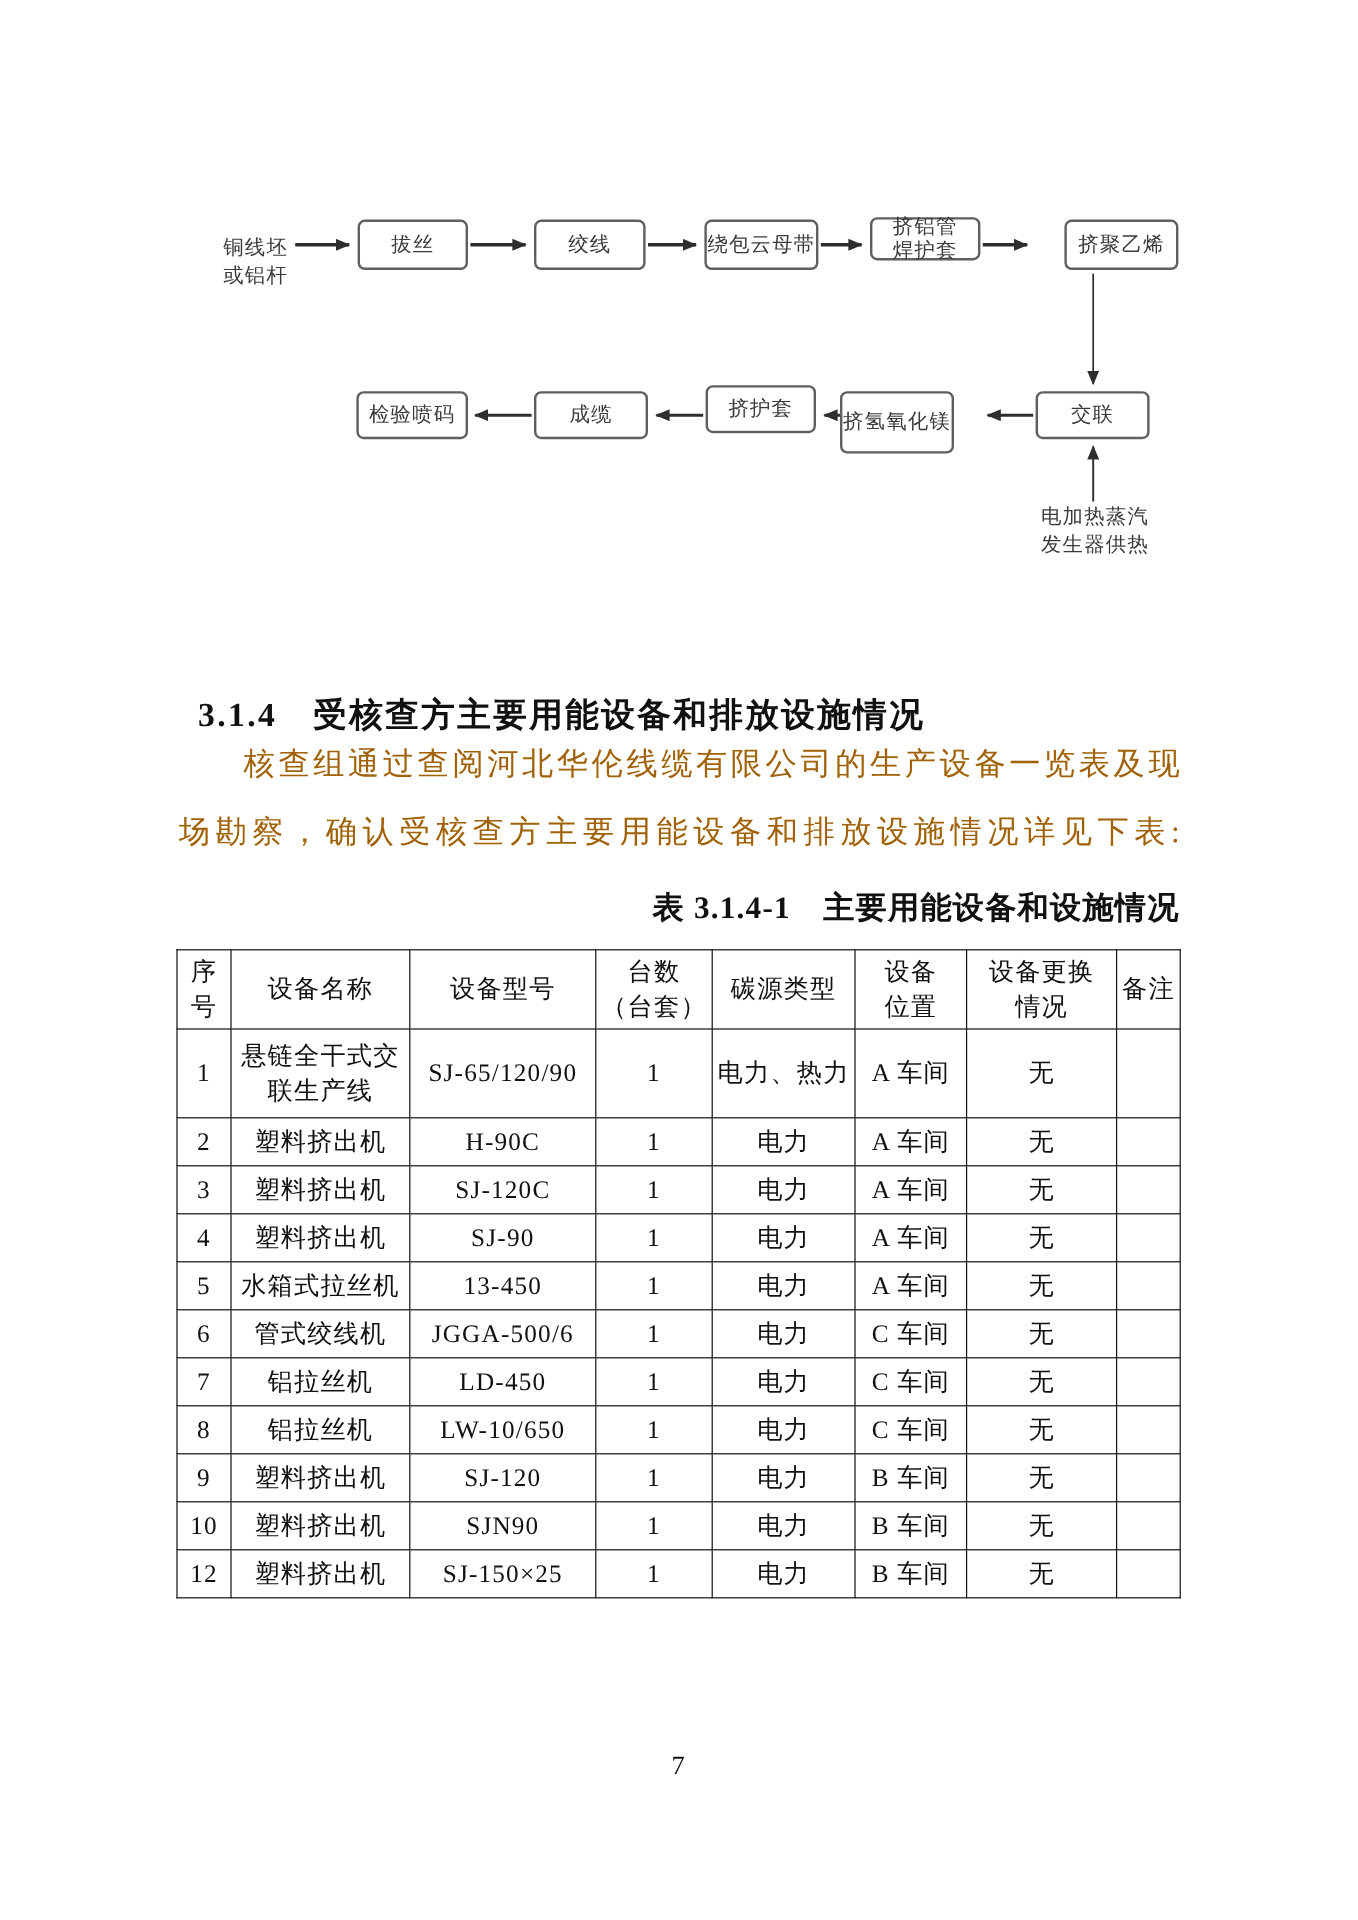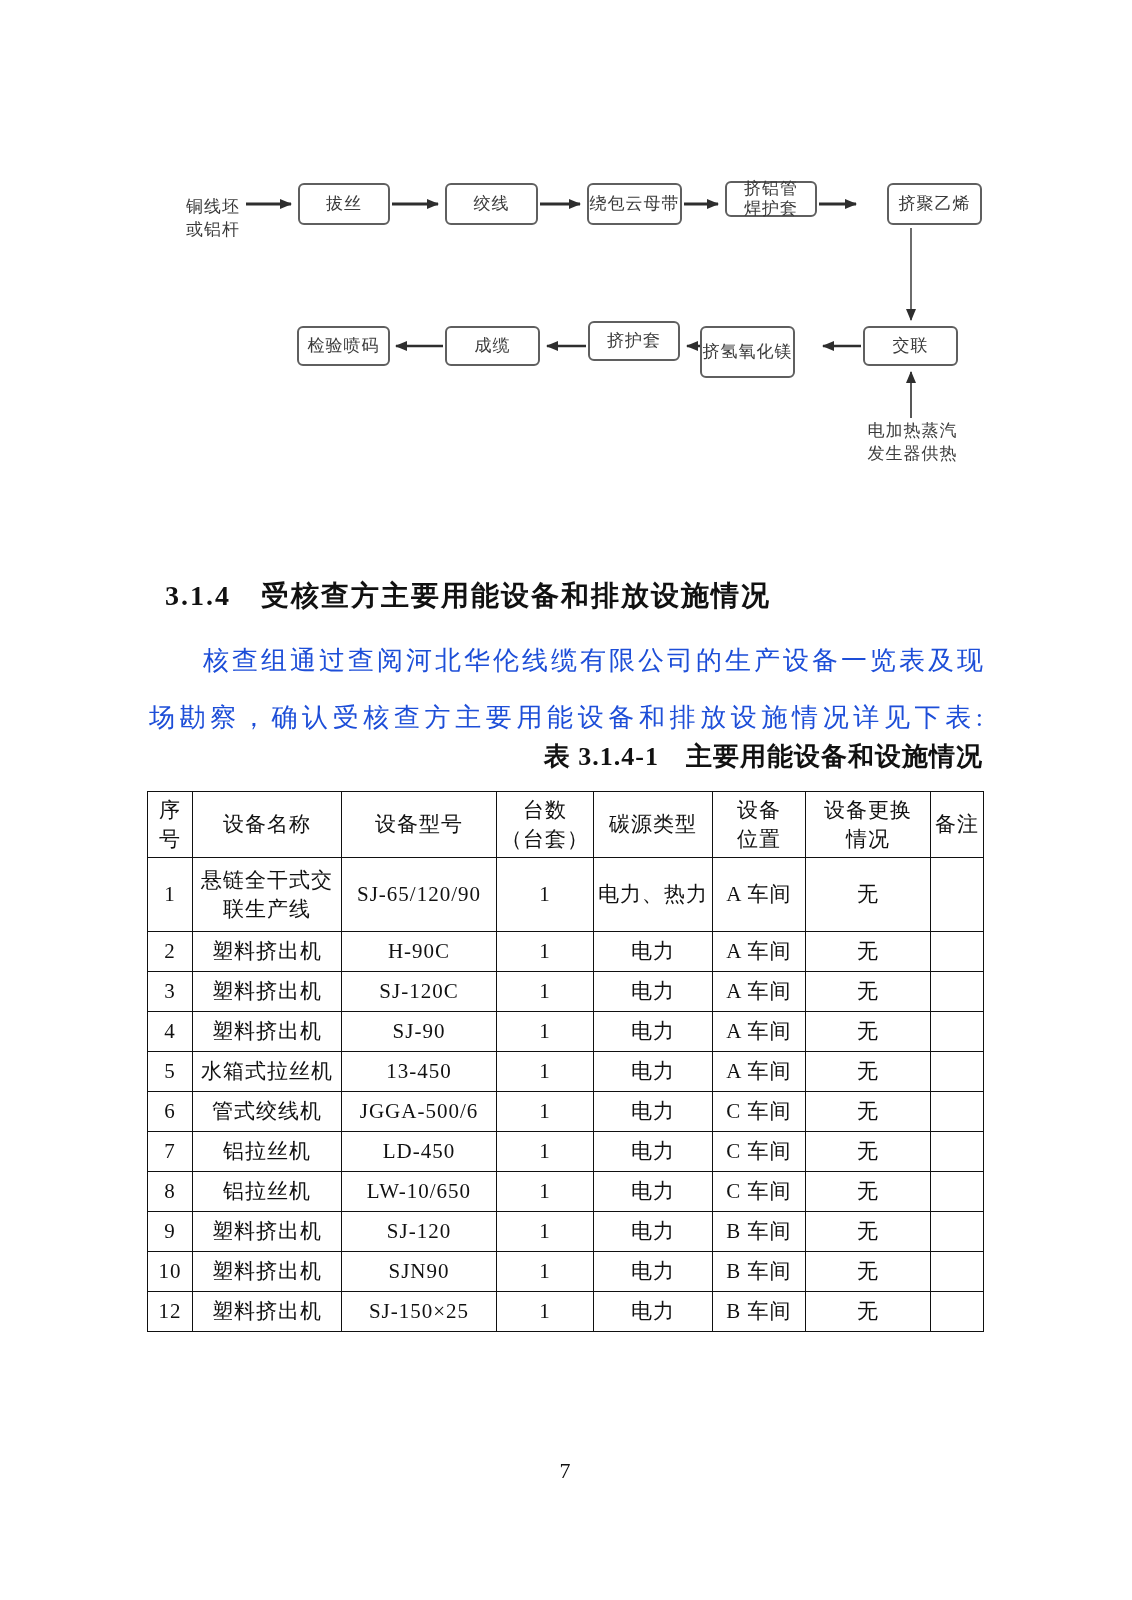--- a/index.html
+++ b/index.html
@@ -28,22 +28,22 @@
   .fig-caption {
     position:absolute; top:510px; left:0; width:1132px; text-align:center;
     font-size:27px; font-weight:bold; letter-spacing:2px;
   }
   .section-heading {
     position:absolute; top:577px; left:165px;
     font-size:28px; font-weight:bold; letter-spacing:2px;
   }
   .para-line {
     position:absolute; left:149px; width:836px;
-    font-size:26px; letter-spacing:2px; color:#1d4ed8;
-    text-align:justify; text-align-last:justify;margin-top:24px;
+    font-size:26px; letter-spacing:2px; color:#a16207;
+    text-align:justify; text-align-last:justify;
   }
   .para-line.first { top:619px; text-indent:54px; }
   .para-line.second { top:676px; }
   .table-caption {
     position:absolute; top:739px; left:147px; width:836px; text-align:right;
     font-size:26px; font-weight:bold; letter-spacing:1px;
   }
 
   
   .equip-table {

